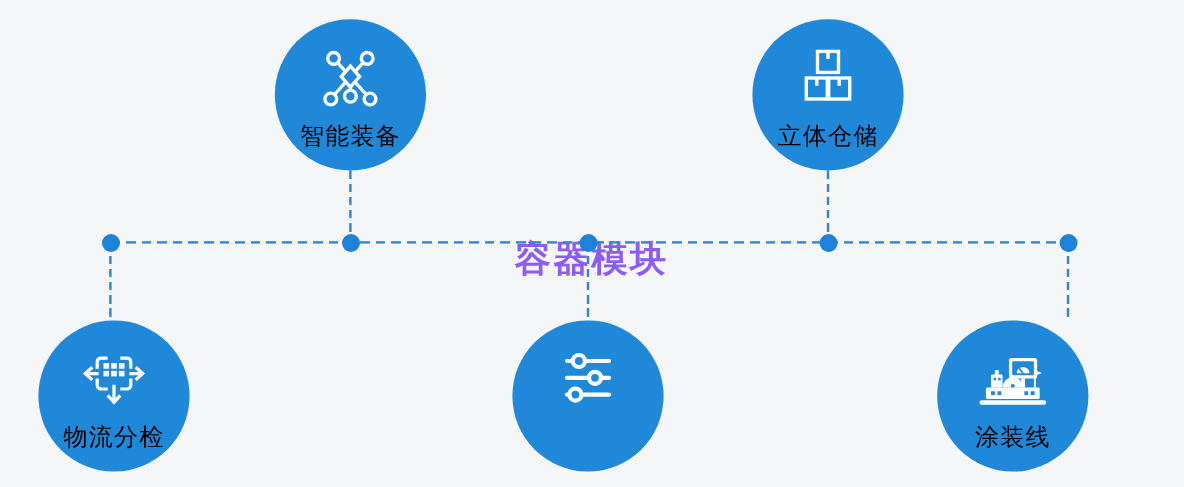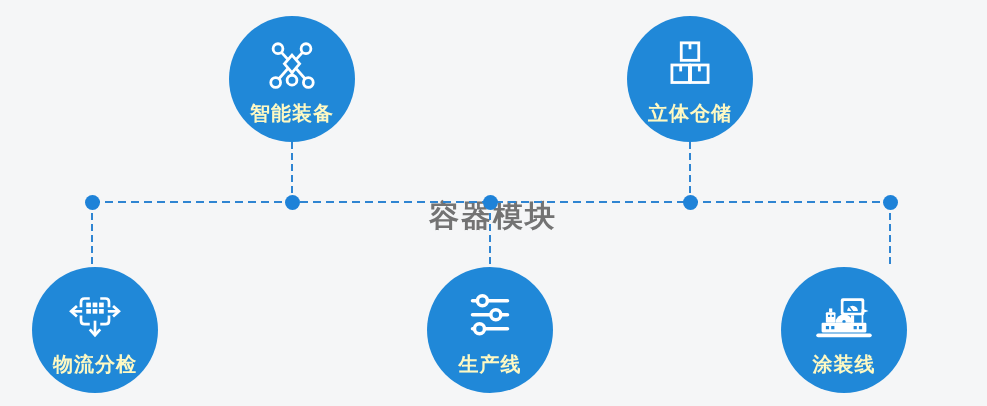--- a/index.html
+++ b/index.html
@@ -16,21 +16,21 @@
     overflow: hidden;
   }
   
   .watermark {
     position: absolute;
     left: 423px;
     top: 196px;
     width: 140px;
     font-size: 30px;
     letter-spacing: 2px;
-    color: #737373;
+    color: #8b5cf6;
     font-weight: bold;
     z-index: 0;
     user-select: none;
     text-align: center;
   }
   
   .h-dash {
     position: absolute;
     height: 2px;
     z-index: 1;
@@ -68,23 +68,23 @@
   }
   .node-icon.machine {
     top: 27px;
   }
   .node-label {
     position: absolute;
     top: 84px;
     left: 0;
     width: 100%;
     text-align: center;
-    color: #fef9c3;
+    color: #000000;
     font-size: 20px;
-    font-weight: bold;
+    font-weight: normal;
     letter-spacing: 1px;
   }
 </style>
 </head>
 <body>
 
 <div class="canvas">
 
   <div class="watermark">容器模块</div>
 
@@ -173,21 +173,20 @@
         <g stroke="#ffffff" stroke-width="3" stroke-linecap="round" fill="none">
           <line x1="9" y1="11" x2="39" y2="11"></line>
           <line x1="9" y1="23" x2="39" y2="23"></line>
           <line x1="9" y1="35" x2="39" y2="35"></line>
           <circle cx="17.5" cy="11" r="4.3" fill="#2088d8"></circle>
           <circle cx="29" cy="23" r="4.3" fill="#2088d8"></circle>
           <circle cx="15" cy="35" r="4.3" fill="#2088d8"></circle>
         </g>
       </svg>
     </span>
-    <span class="node-label">生产线</span>
   </div>
 
   <div class="node" style="left:781px; top:267px;">
     <span class="node-icon machine">
       <svg width="64" height="47" viewBox="0 0 60 44">
 
         <rect x="27" y="4" width="22" height="16" rx="2" fill="#ffffff"></rect>
         <rect x="29.5" y="6.5" width="17" height="11" rx="1" fill="#2088d8"></rect>
         <path d="M33 16 a5 5 0 0 1 10 0 Z" fill="#ffffff"></path>
         <line x1="38" y1="16" x2="35" y2="12" stroke="#2088d8" stroke-width="1.4"></line>

